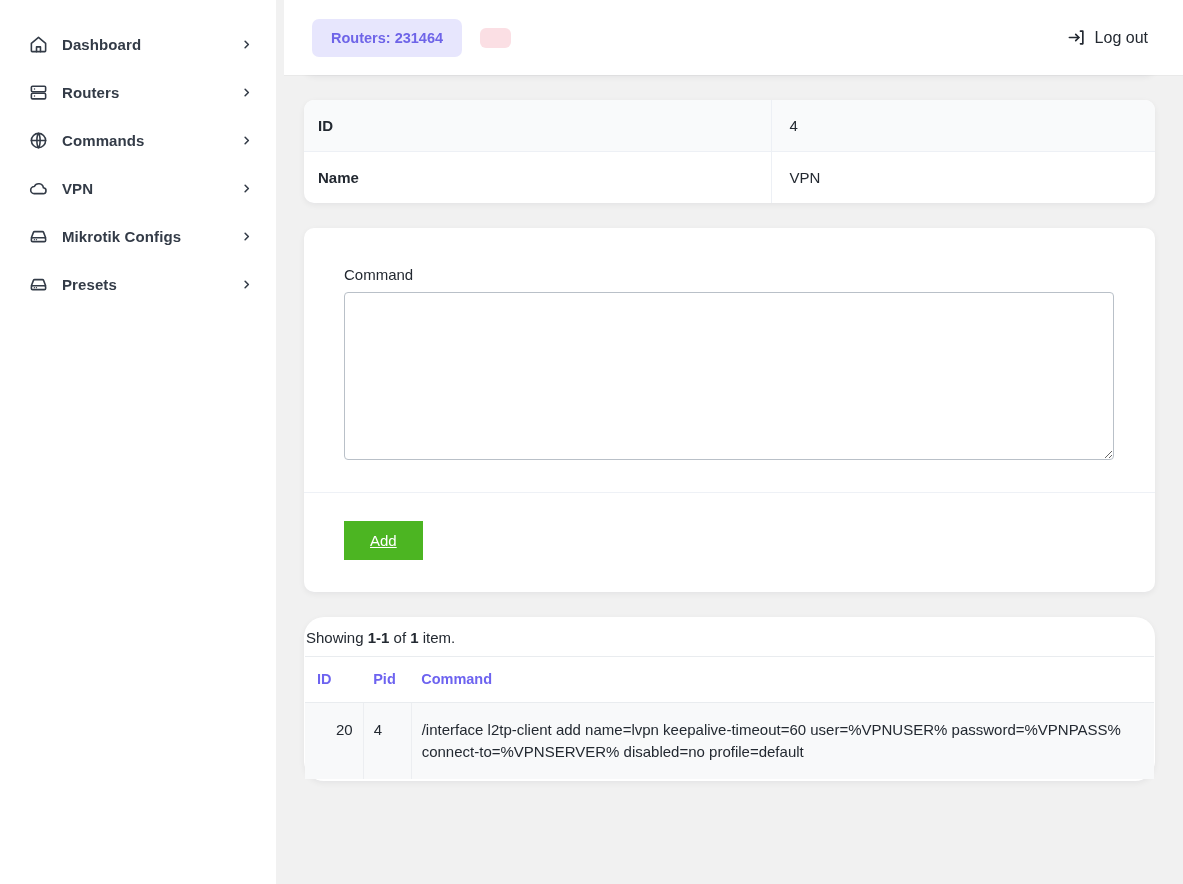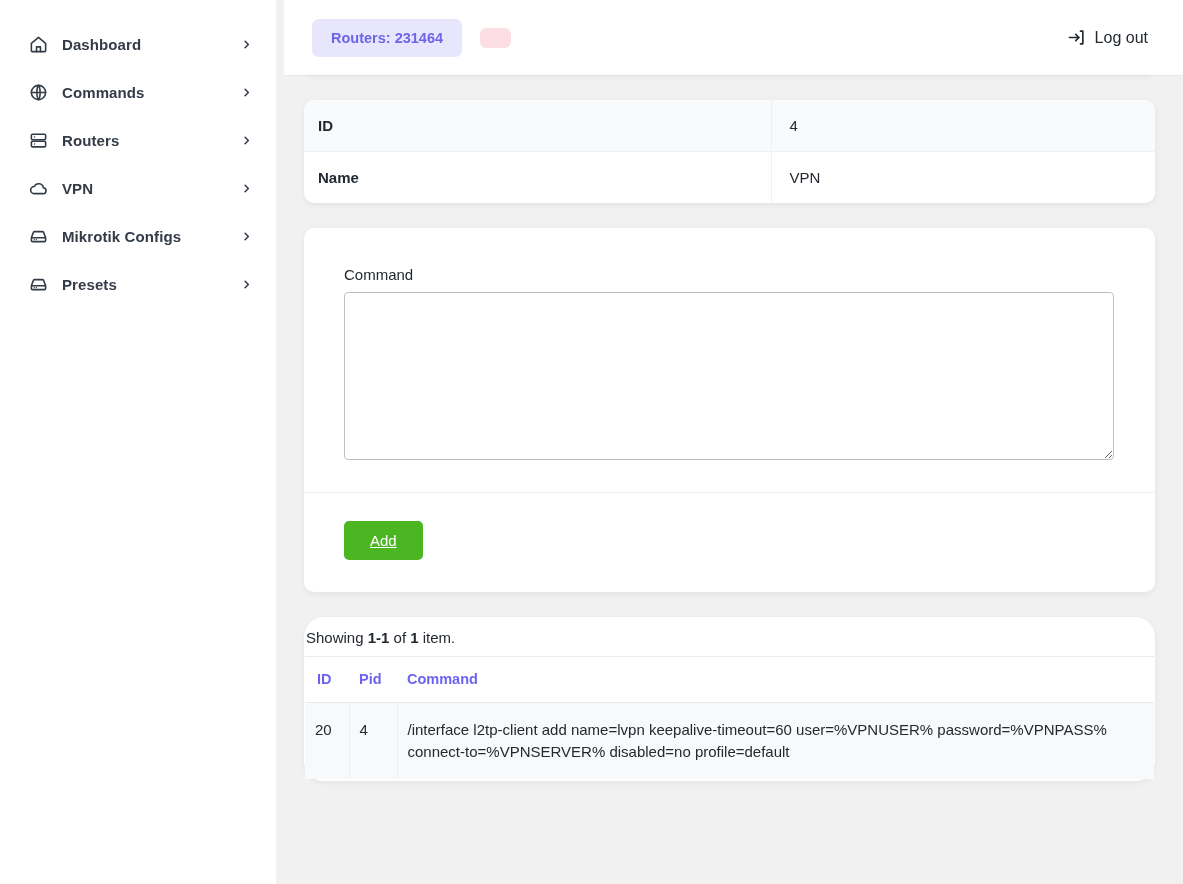--- a/index.html
+++ b/index.html
@@ -114,21 +114,21 @@
   
   .card-actions {
     margin-top: -47px;
     height: 122px;
     padding: 20px 40px;
     display: flex;
     align-items: flex-start;
   }
   .btn {
     border: none;
-    border-radius: 5px;
+    border-radius: 0;
     font-family: "Liberation Sans", sans-serif;
     font-size: 15px;
     cursor: pointer;
     color: #ffffff;
     white-space: nowrap;
     text-decoration: underline;
   }
   .btn-edit {
     background: #6d63f0;
     padding: 11px 22px;
@@ -213,21 +213,21 @@
   .grid-table thead th.col-cmd { padding-left: 10px; }
   .grid-table tbody td {
     background: #f8f9fa;
     font-size: 15px;
     color: #232931;
     padding: 16px 10px 16px 10px;
     vertical-align: top;
     line-height: 1.45;
     border-right: 1px solid #eceef1;
   }
-  .grid-table tbody td.col-id { padding-left: 10px; }
+  .grid-table tbody td.col-id { padding-left: 31px; }
   .grid-table tbody td.col-cmd { border-right: none; padding-left: 10px; padding-right: 24px; }
 
   .card-grid-wrap {
     background: #ffffff;
     border-radius: 20px;
     box-shadow: 0 2px 6px rgba(16,24,40,0.06);
     padding: 0 1px 2px 1px;
   }
 </style>
 </head>
@@ -238,53 +238,53 @@
   <nav class="sidebar">
 
     <div class="nav-item">
       <span class="nav-icon">
         <svg width="19" height="19" viewBox="0 0 24 24" fill="none" stroke="currentColor" stroke-width="2" stroke-linecap="round" stroke-linejoin="round">
             <path d="M3 10.5 12 3l9 7.5V20a1 1 0 0 1-1 1H4a1 1 0 0 1-1-1z"></path>
             <path d="M9.5 21v-6h5v6"></path>
           </svg>
       </span>
       <span class="nav-label">Dashboard</span>
-      <span class="nav-chevron">
-        <svg width="11" height="11" viewBox="0 0 24 24" fill="none" stroke="currentColor" stroke-width="3.4" stroke-linecap="round" stroke-linejoin="round">
-            <path d="m9 5 7 7-7 7"></path>
-          </svg>
-      </span>
-    </div>
-
-    <div class="nav-item">
-      <span class="nav-icon">
-        <svg width="19" height="19" viewBox="0 0 24 24" fill="none" stroke="currentColor" stroke-width="2" stroke-linecap="round" stroke-linejoin="round">
-            <circle cx="12" cy="12" r="9"></circle>
-            <path d="M3 12h18"></path>
-            <path d="M12 3c2.7 3 2.7 15 0 18-2.7-3-2.7-15 0-18z"></path>
-          </svg>
-      </span>
-      <span class="nav-label">Commands</span>
       <span class="nav-chevron">
         <svg width="11" height="11" viewBox="0 0 24 24" fill="none" stroke="currentColor" stroke-width="3.4" stroke-linecap="round" stroke-linejoin="round">
             <path d="m9 5 7 7-7 7"></path>
           </svg>
       </span>
     </div>
 
     <div class="nav-item">
       <span class="nav-icon">
         <svg width="19" height="19" viewBox="0 0 24 24" fill="none" stroke="currentColor" stroke-width="2" stroke-linecap="round" stroke-linejoin="round">
             <rect x="3" y="4" width="18" height="7" rx="1.5"></rect>
             <rect x="3" y="13" width="18" height="7" rx="1.5"></rect>
             <circle cx="7" cy="7.5" r=".9" fill="currentColor" stroke="none"></circle>
             <circle cx="7" cy="16.5" r=".9" fill="currentColor" stroke="none"></circle>
           </svg>
       </span>
       <span class="nav-label">Routers</span>
+      <span class="nav-chevron">
+        <svg width="11" height="11" viewBox="0 0 24 24" fill="none" stroke="currentColor" stroke-width="3.4" stroke-linecap="round" stroke-linejoin="round">
+            <path d="m9 5 7 7-7 7"></path>
+          </svg>
+      </span>
+    </div>
+
+    <div class="nav-item">
+      <span class="nav-icon">
+        <svg width="19" height="19" viewBox="0 0 24 24" fill="none" stroke="currentColor" stroke-width="2" stroke-linecap="round" stroke-linejoin="round">
+            <circle cx="12" cy="12" r="9"></circle>
+            <path d="M3 12h18"></path>
+            <path d="M12 3c2.7 3 2.7 15 0 18-2.7-3-2.7-15 0-18z"></path>
+          </svg>
+      </span>
+      <span class="nav-label">Commands</span>
       <span class="nav-chevron">
         <svg width="11" height="11" viewBox="0 0 24 24" fill="none" stroke="currentColor" stroke-width="3.4" stroke-linecap="round" stroke-linejoin="round">
             <path d="m9 5 7 7-7 7"></path>
           </svg>
       </span>
     </div>
 
     <div class="nav-item">
       <span class="nav-icon">
         <svg width="19" height="19" viewBox="0 0 24 24" fill="none" stroke="currentColor" stroke-width="2" stroke-linecap="round" stroke-linejoin="round">

